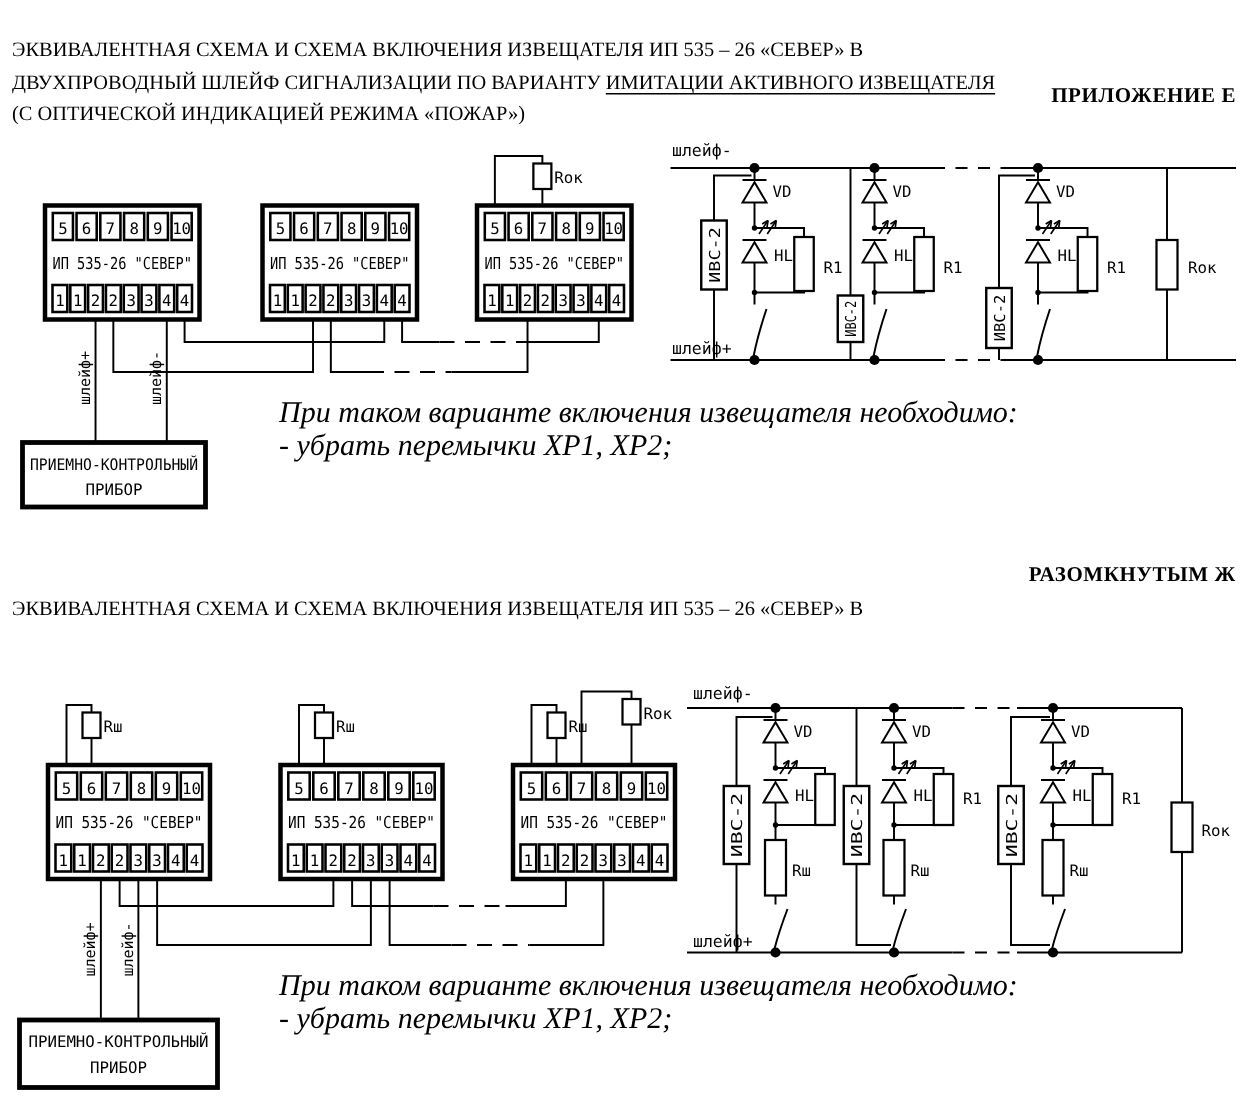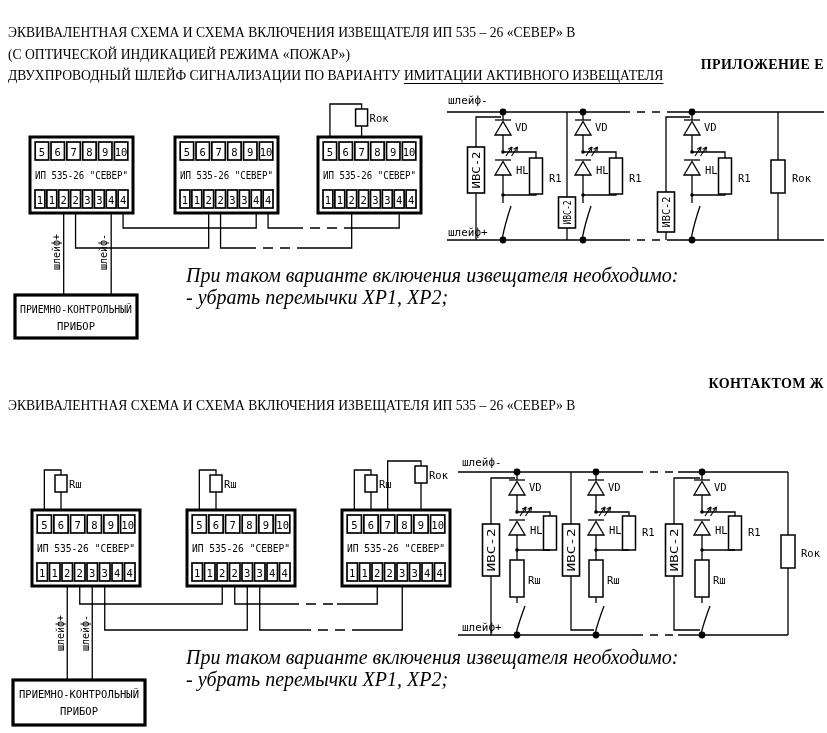--- a/index.html
+++ b/index.html
@@ -503,30 +503,30 @@
       <polyline points="788,472 788,535" fill="none" stroke="#000" stroke-width="1.3"></polyline>
       <rect x="781" y="535" width="14" height="33" fill="#fff" stroke="#000" stroke-width="1.5"></rect>
       <line x1="788" y1="568" x2="788" y2="635" stroke="#000" stroke-width="1.3"></line>
       <text x="801" y="557" font-size="10.5" text-anchor="start" fill="#000">Rок</text>
     </svg>
 
   <div class="apx" style="top:13px;margin-top:44px;">ПРИЛОЖЕНИЕ Е</div>
 
   <div class="heading" style="top:22px;">
     <div>ЭКВИВАЛЕНТНАЯ СХЕМА И СХЕМА ВКЛЮЧЕНИЯ ИЗВЕЩАТЕЛЯ ИП 535 – 26 «СЕВЕР» В</div>
+    <div><span>ДВУХПРОВОДНЫЙ ШЛЕЙФ СИГНАЛИЗАЦИИ ПО ВАРИАНТУ </span><span class="u">ИМИТАЦИИ АКТИВНОГО ИЗВЕЩАТЕЛЯ</span></div>
     <div>(С ОПТИЧЕСКОЙ ИНДИКАЦИЕЙ РЕЖИМА «ПОЖАР»)</div>
-    <div><span>ДВУХПРОВОДНЫЙ ШЛЕЙФ СИГНАЛИЗАЦИИ ПО ВАРИАНТУ </span><span class="u">ИМИТАЦИИ АКТИВНОГО ИЗВЕЩАТЕЛЯ</span></div>
   </div>
 
   <div class="notes" style="left:186px;top:264px;">
     <div>При таком варианте включения извещателя необходимо:</div>
     <div>- убрать перемычки ХР1, ХР2;</div>
   </div>
 
-  <div class="apx" style="top:376px;">КОНТАКТОМ Ж</div>
+  <div class="apx" style="top:376px;">РАЗОМКНУТЫМ Ж</div>
 
   <div class="heading" style="top:395px;">
     <div>ЭКВИВАЛЕНТНАЯ СХЕМА И СХЕМА ВКЛЮЧЕНИЯ ИЗВЕЩАТЕЛЯ ИП 535 – 26 «СЕВЕР» В</div>
   </div>
 
   <div class="notes" style="left:186px;top:646px;">
     <div>При таком варианте включения извещателя необходимо:</div>
     <div>- убрать перемычки ХР1, ХР2;</div>
   </div>
 

